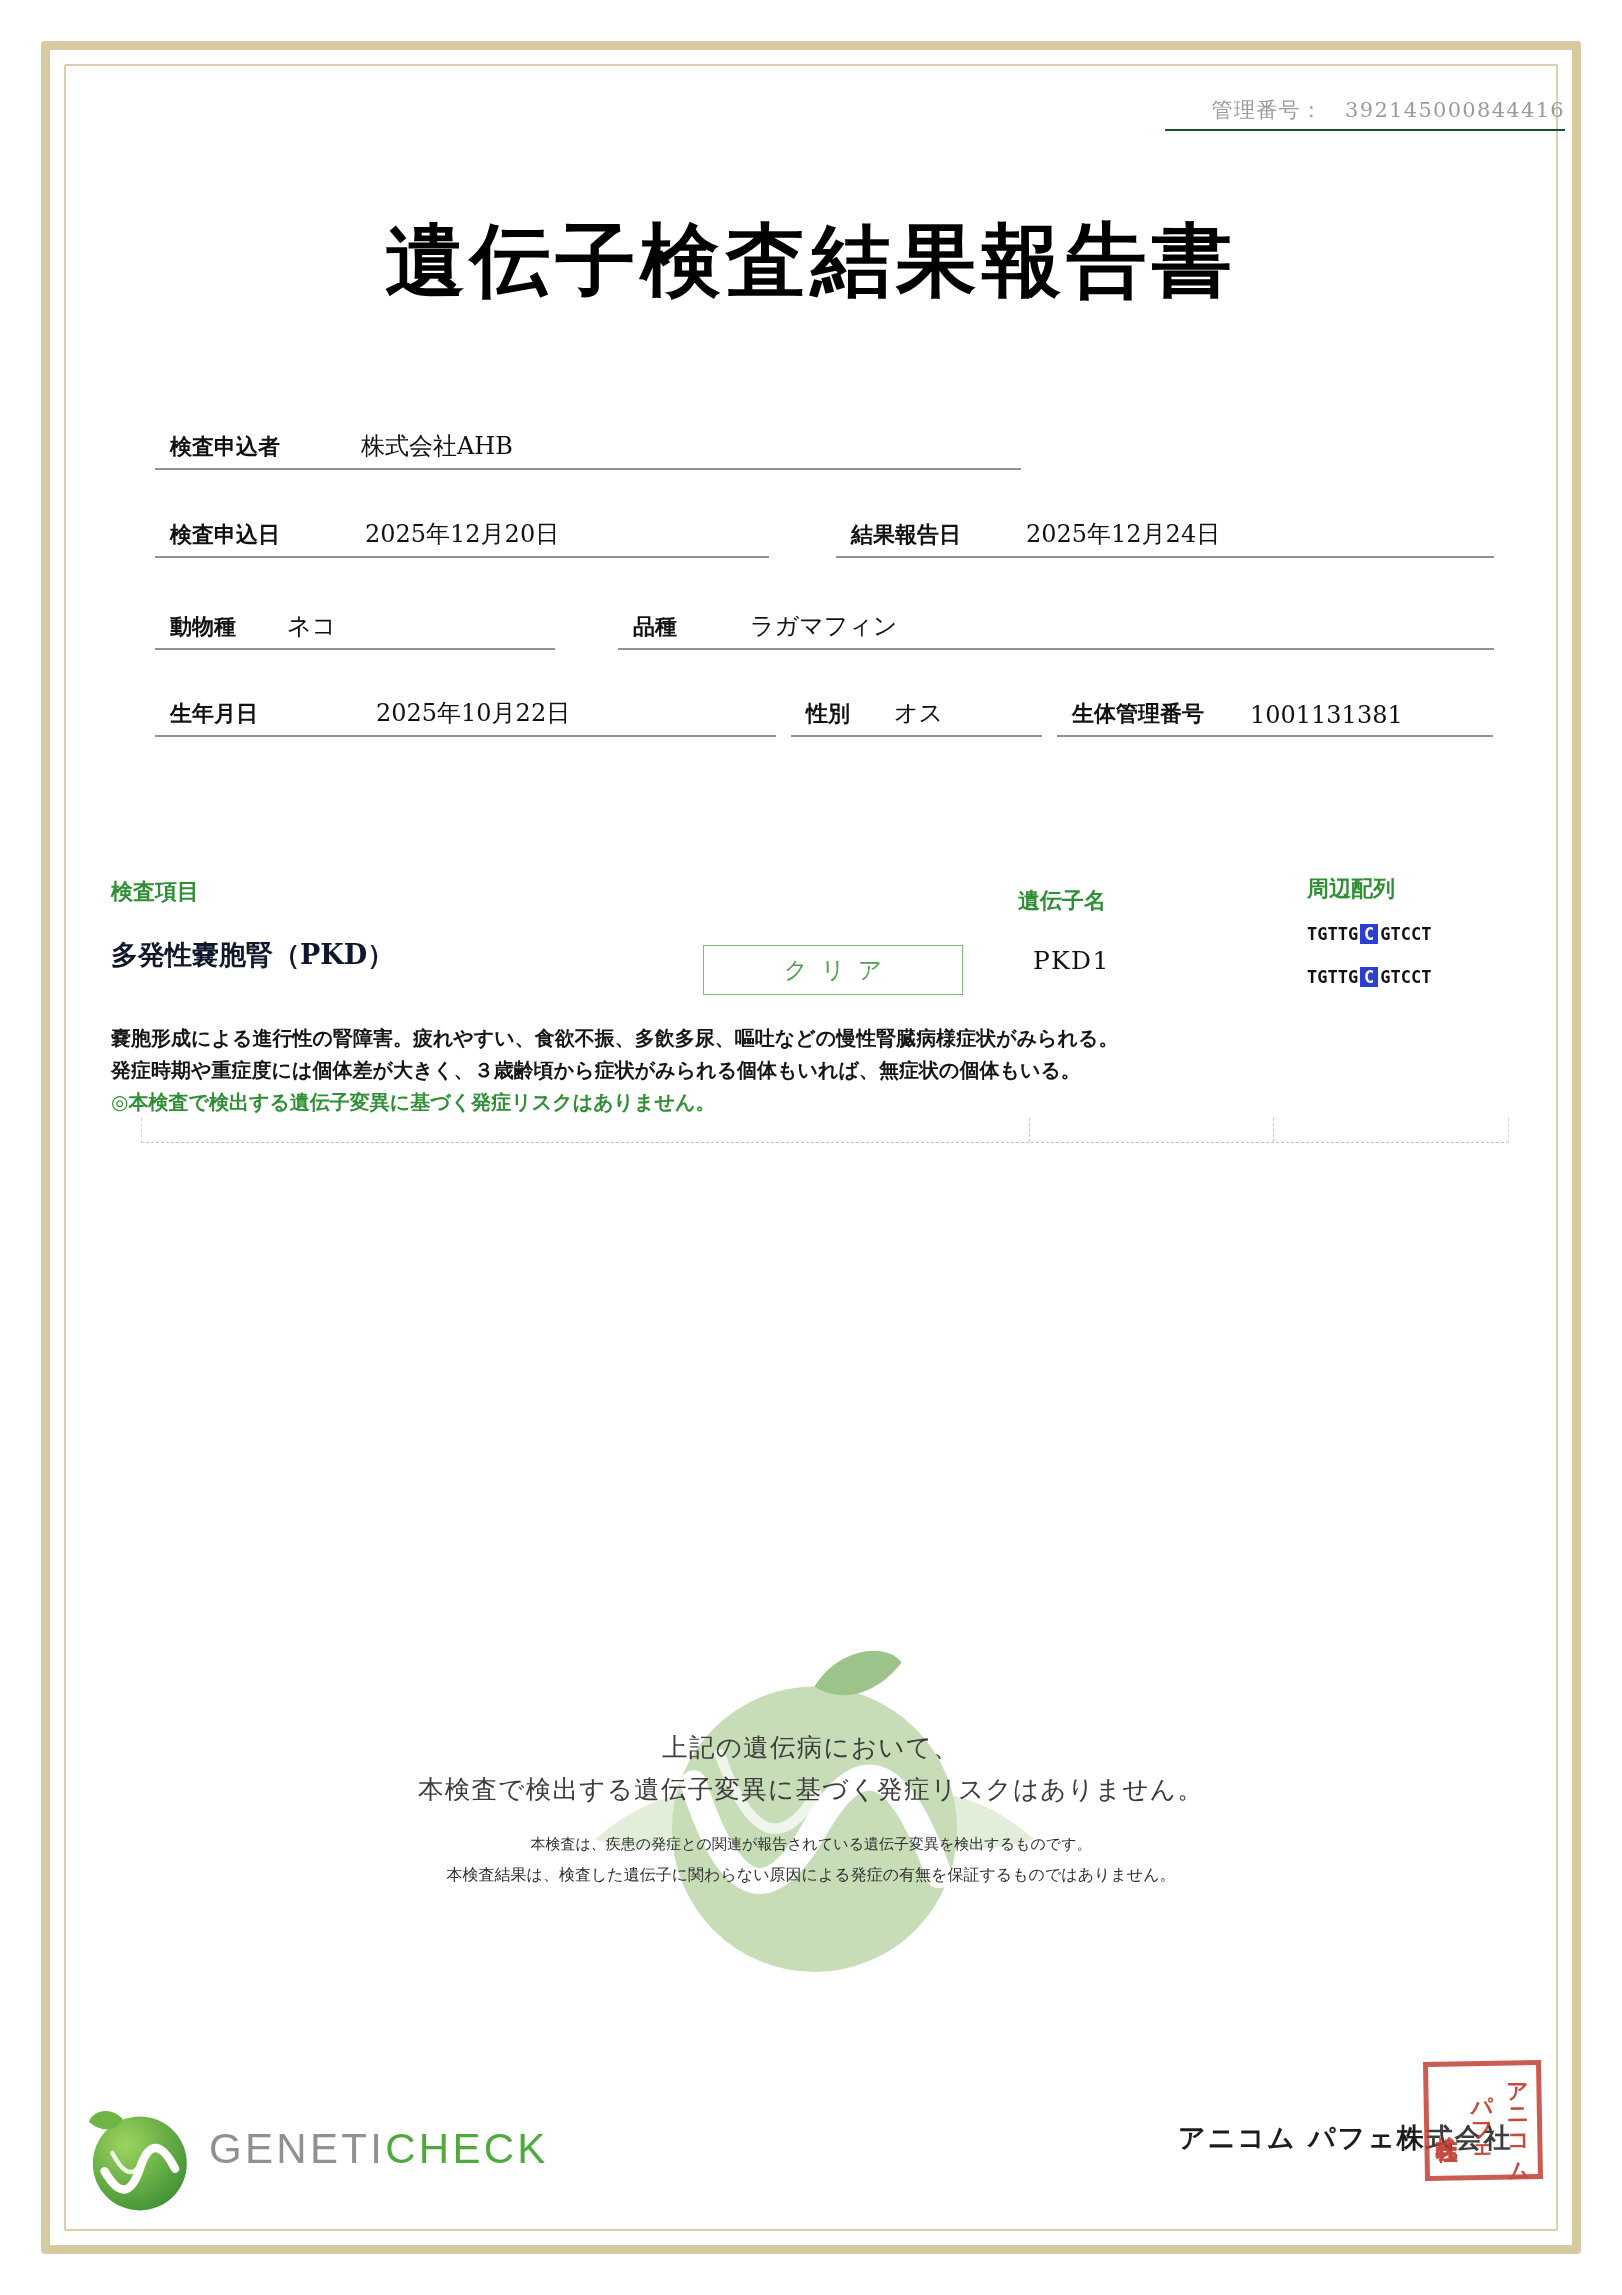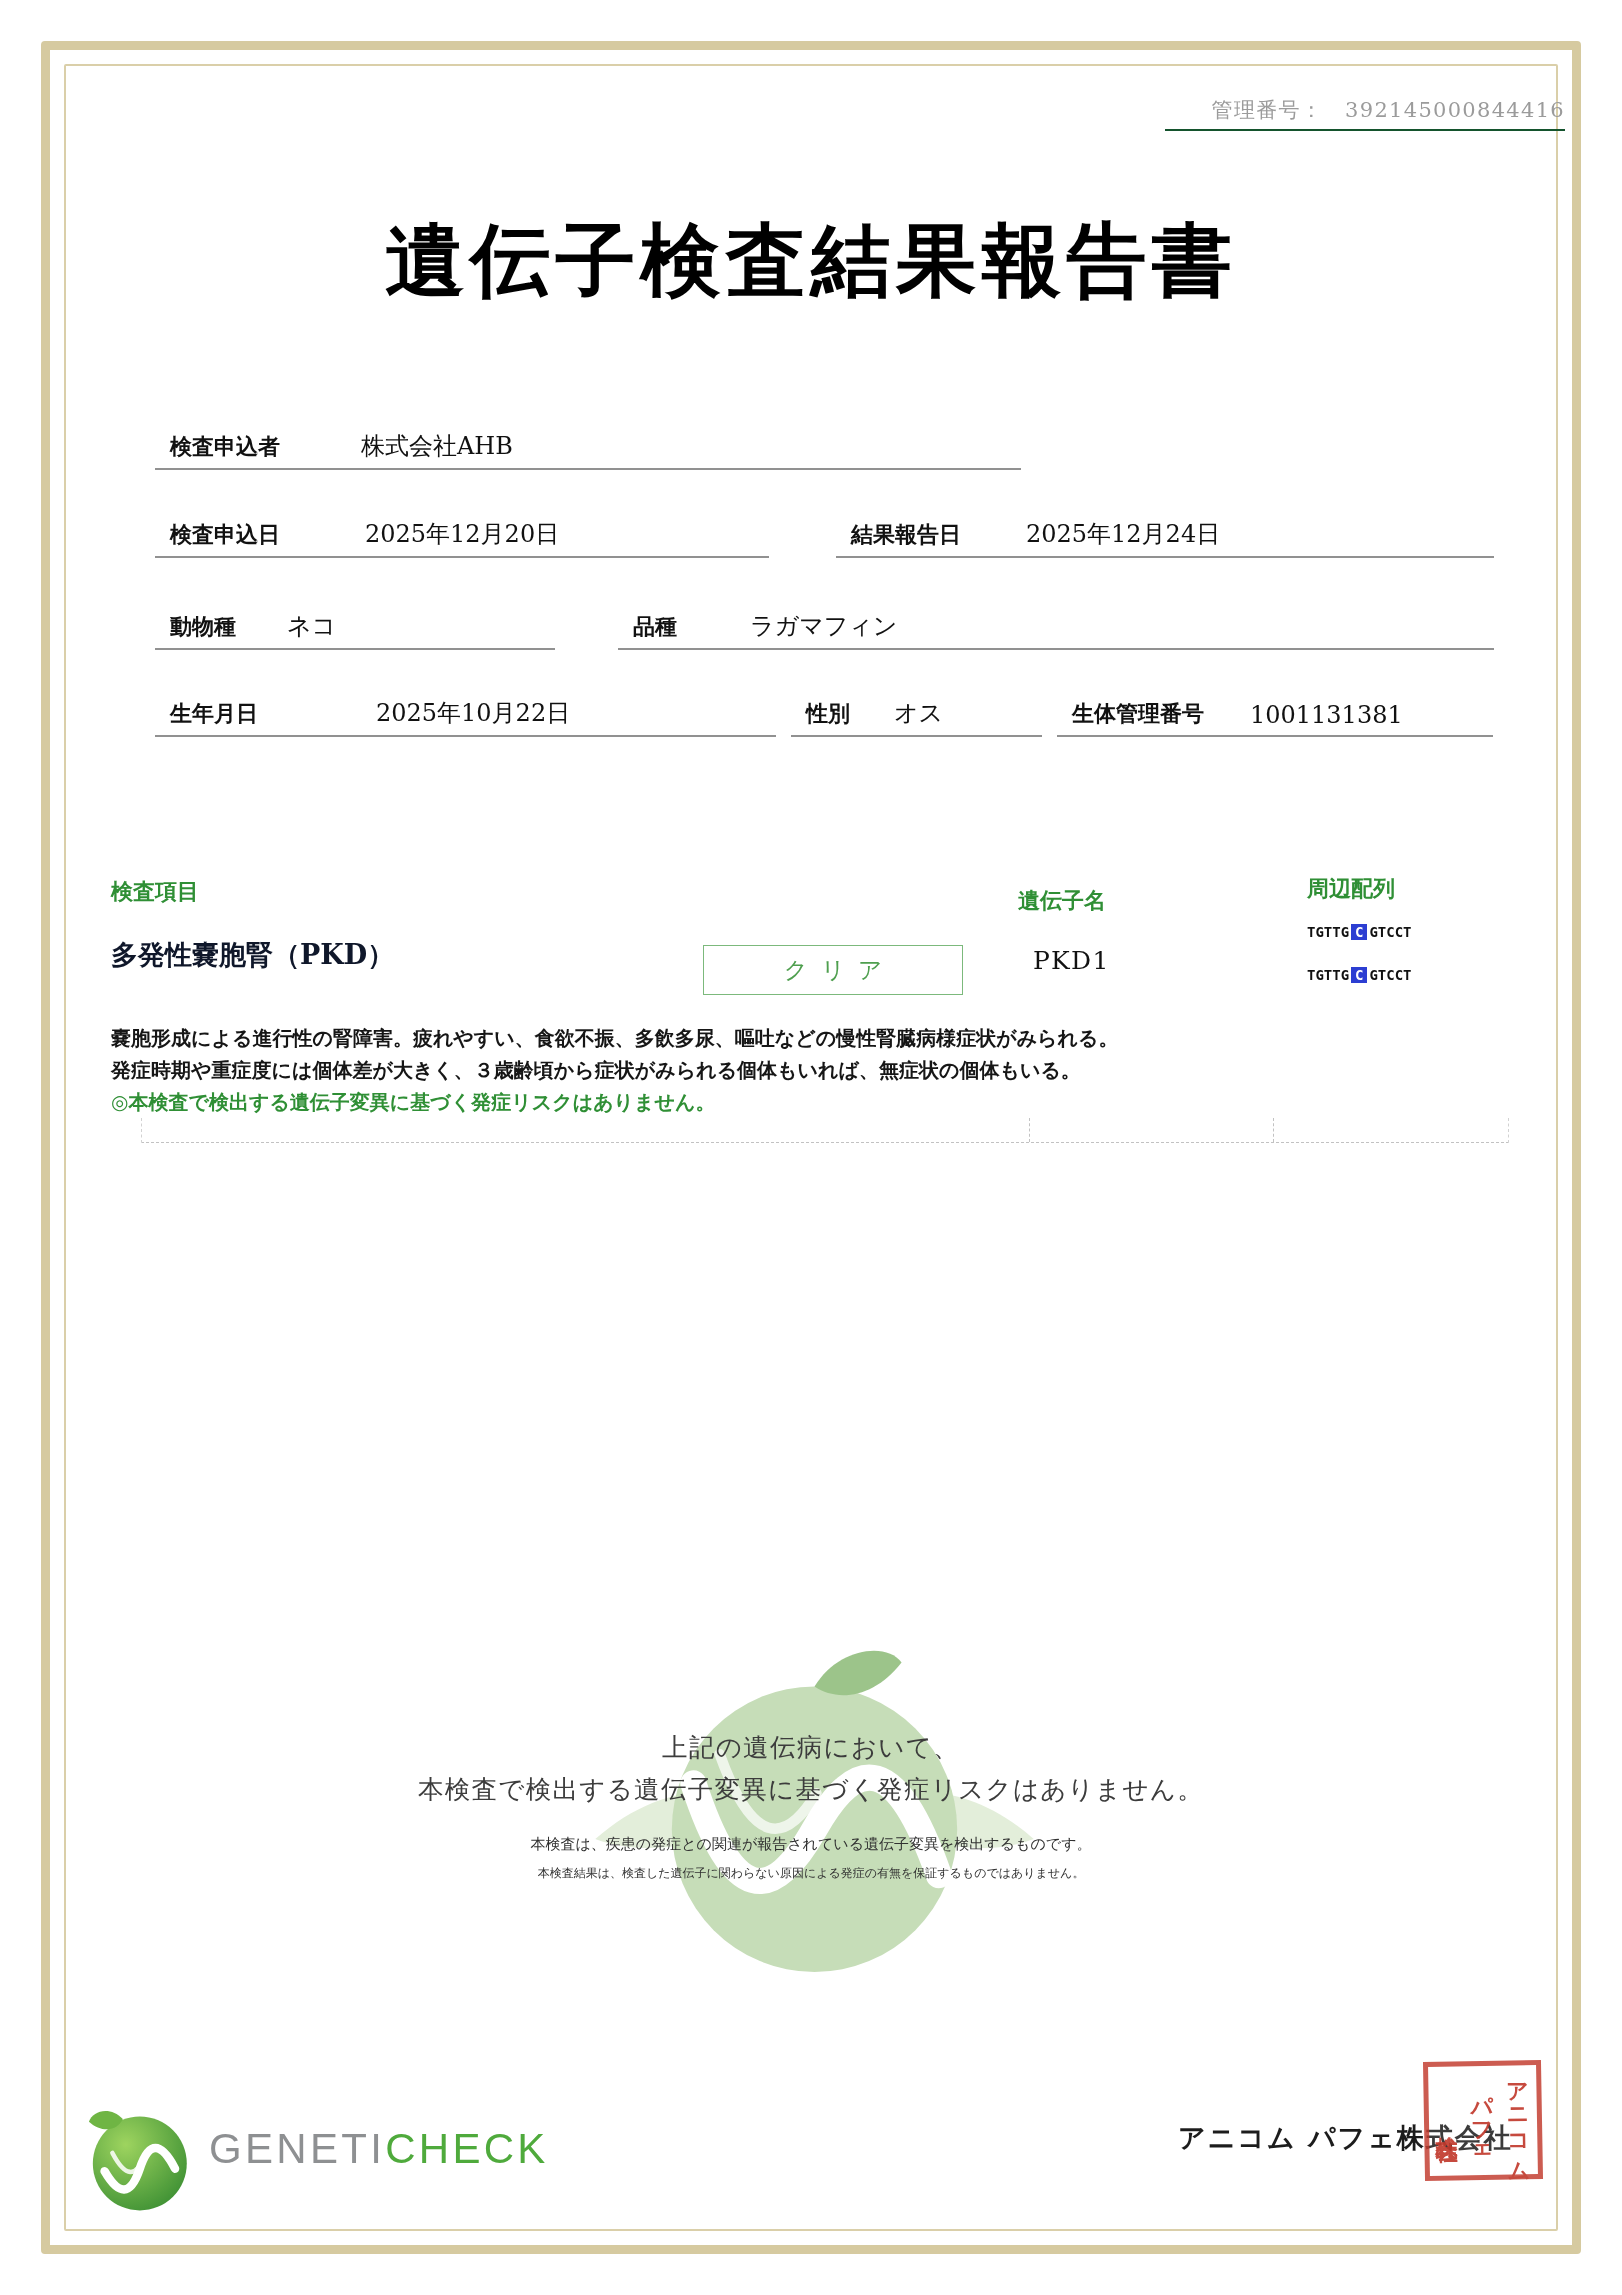--- a/index.html
+++ b/index.html
@@ -52,42 +52,42 @@
 
   .item-name { position:absolute; left:111px; top:937px; font-size:27px; font-weight:700; color:#0f172a; }
   .result-box { position:absolute; left:703px; top:945px; width:260px; height:50px;
                 border:1.3px solid #7cb97c; color:#4f9f4f; background:#fff;
                 font-family:"Liberation Sans","DejaVu Sans",sans-serif;
                 font-size:23.6px; letter-spacing:13px; padding-left:13px;
                 display:flex; align-items:center; justify-content:center; }
   .gene-name { position:absolute; left:1033px; top:946px; font-size:25px; letter-spacing:1.3px; color:#111; }
 
   .seq-line { position:absolute; left:1307px; font-family:"DejaVu Sans Mono",monospace;
-              font-size:14px; font-weight:700; color:#111; white-space:nowrap; }
+              font-size:17px; font-weight:700; color:#111; white-space:nowrap; }
   .seq-1 { top:924px; } .seq-2 { top:967px; }
   .seq-var { background:#2c3ed2; color:#fff; padding:0 3.9px; margin:0 2px; display:inline-block; }
 
   .desc { position:absolute; left:111px; top:1022px; width:1413px; }
   .desc-line { font-size:20px; font-weight:700; color:#161616; line-height:32px; }
   .risk-note { font-size:20px; font-weight:700; color:#2f8f35; line-height:32px; }
 
   
   .dash-row { position:absolute; left:141px; top:1118px; width:1368px; height:25px;
               border-bottom:1.3px dashed #c2c2c2; border-left:1.3px dashed #d2d2d2; border-right:1.3px dashed #d2d2d2; }
   .dash-v { position:absolute; top:0; height:100%; width:0; border-left:1.3px dashed #c2c2c2; }
   .dash-v1 { left:887px; } .dash-v2 { left:1131px; }
 
   
   .watermark { position:absolute; left:556px; top:1623px; width:517px; height:406px; z-index:0; }
   .summary { position:absolute; left:0; right:0; text-align:center; z-index:2;
              font-family:"Liberation Sans","DejaVu Sans",sans-serif; color:#3c3c3c; }
   .sum1 { top:1730px; font-size:25.5px; letter-spacing:1.3px; }
   .sum2 { top:1772px; font-size:25.5px; letter-spacing:1.3px; }
   .note1 { top:1835px; font-size:15px; color:#303030; }
-  .note2 { top:1865px; font-size:12px; color:#303030; }
+  .note2 { top:1865px; font-size:16px; color:#303030; }
 
   
   .logo-icon { position:absolute; left:85px; top:2106px; width:107px; height:107px; }
   .logo-text { position:absolute; left:209px; top:2125px; font-family:"Liberation Sans","DejaVu Sans",sans-serif;
                font-size:42px; letter-spacing:3.3px; font-weight:500; white-space:nowrap; }
   .logo-gray { color:#8e9092; } .logo-green { color:#4faa3c; }
 
   .company { position:absolute; left:1178px; top:2120px; font-size:27px; font-weight:700;
              letter-spacing:2px; color:#1c1c1c; z-index:1; }
   .seal { position:absolute; left:1424px; top:2061px; width:118px; height:119px;

